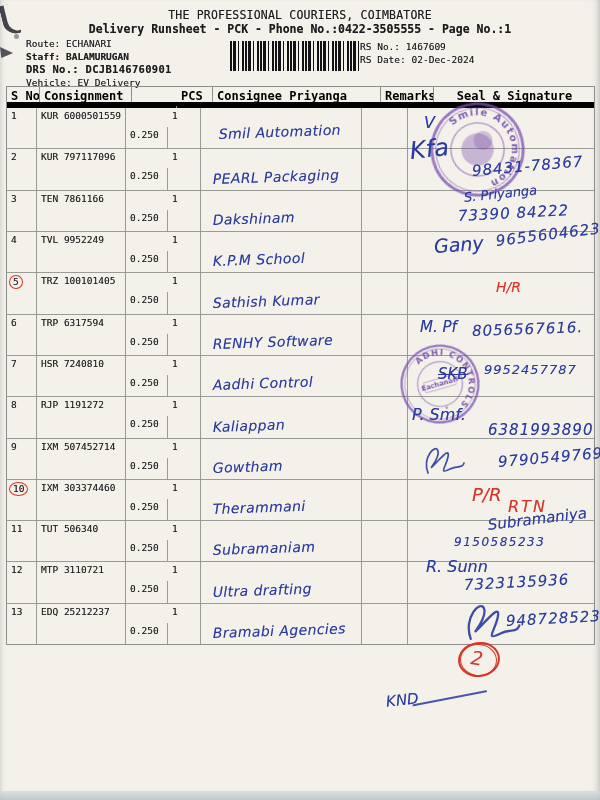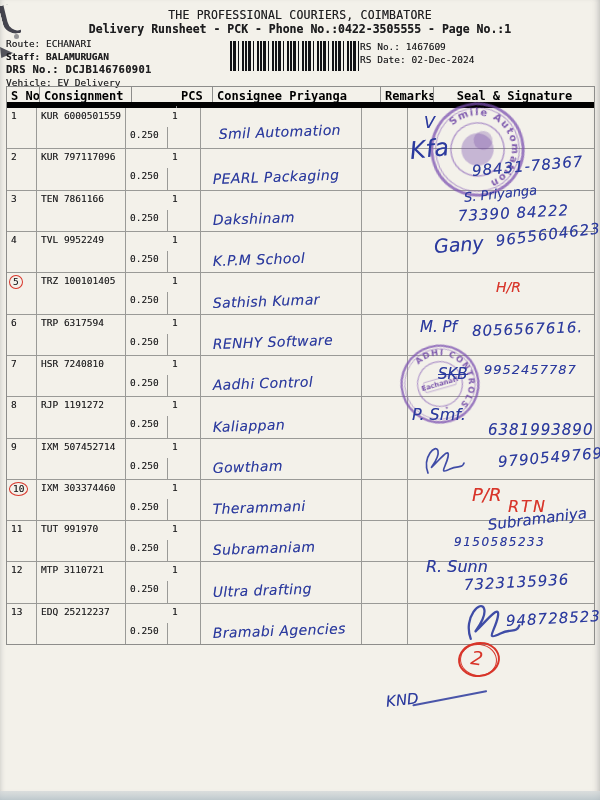--- a/index.html
+++ b/index.html
@@ -10,21 +10,21 @@
 
   
   .scratch1{position:absolute;left:2px;top:4px;width:11px;height:28px;border-left:5px solid #262733;border-bottom:3px solid #262733;border-radius:0 0 0 14px;transform:rotate(-14deg);opacity:.85;}
   .scratch2{position:absolute;left:0;top:47px;width:13px;height:11px;background:#2c2d38;clip-path:polygon(0 0,100% 55%,10% 100%);opacity:.8;}
   .scratch3{position:absolute;left:14px;top:34px;width:5px;height:5px;border-radius:50%;background:#3a3b45;opacity:.5;}
 
   .printed{color:#1d1d1f;text-shadow:0 0 .5px rgba(40,40,40,.55);}
   .doc-title{position:absolute;top:8px;left:0;width:100%;text-align:center;font-weight:normal;font-size:11.5px;letter-spacing:.2px;}
   .doc-subtitle{position:absolute;top:22px;left:0;width:100%;text-align:center;font-weight:bold;font-size:11.5px;}
 
-  .info-left{position:absolute;left:6px;top:37px;font-size:9.5px;line-height:13px;}
+  .info-left{position:absolute;left:26px;top:37px;font-size:9.5px;line-height:13px;}
   .info-left .bold{font-weight:bold;}
   .drs-line{font-size:10.5px;font-weight:bold;letter-spacing:.3px;}
   .barcode{position:absolute;left:230px;top:41px;width:130px;height:30px;
     background:repeating-linear-gradient(90deg,#121215 0 2px,#f3f1ea 2px 3px,#121215 3px 6px,#f3f1ea 6px 8px,#121215 8px 9px,#f3f1ea 9px 12px,#121215 12px 14px,#f3f1ea 14px 15px);}
   .info-right{position:absolute;left:360px;top:40px;font-size:9.5px;line-height:13px;}
 
   
   .runsheet-table{position:absolute;left:6px;top:86px;width:587px;border:1px solid #8d8d8b;border-bottom:1px solid #8d8d8b;background:transparent;}
   .thead{display:flex;height:15px;border-bottom:6px solid #000000;font-size:12px;font-weight:bold;}
   .thead .hcell{padding:2px 3px 0 4px;border-right:1px solid #8d8d8b;overflow:hidden;white-space:nowrap;}
@@ -309,21 +309,21 @@
           </div>
       <div class="c col-remarks"></div>
       <div class="c col-seal seal">
             <span class="hw-red sig-red">P/R</span>
             <span class="hw-red sig-red2">RTN</span>
           </div>
     </div>
 
     <div class="t-row">
       <div class="c col-sno cell-print"><span class="sno-text">11</span></div>
-      <div class="c col-cons cell-print cons-text">TUT 991970</div>
+      <div class="c col-cons cell-print cons-text">TUT 506340</div>
       <div class="c col-wt cell-print wt-text">0.250</div>
       <div class="c col-pcs cell-print pcs-text">1</div>
       <div class="c col-consignee">
             <span class="hw consignee-name">Subramaniam</span>
           </div>
       <div class="c col-remarks"></div>
       <div class="c col-seal seal">
             <span class="hw sig-name">Subramaniya</span>
             <span class="hw sig-phone">9150585233</span>
           </div>

